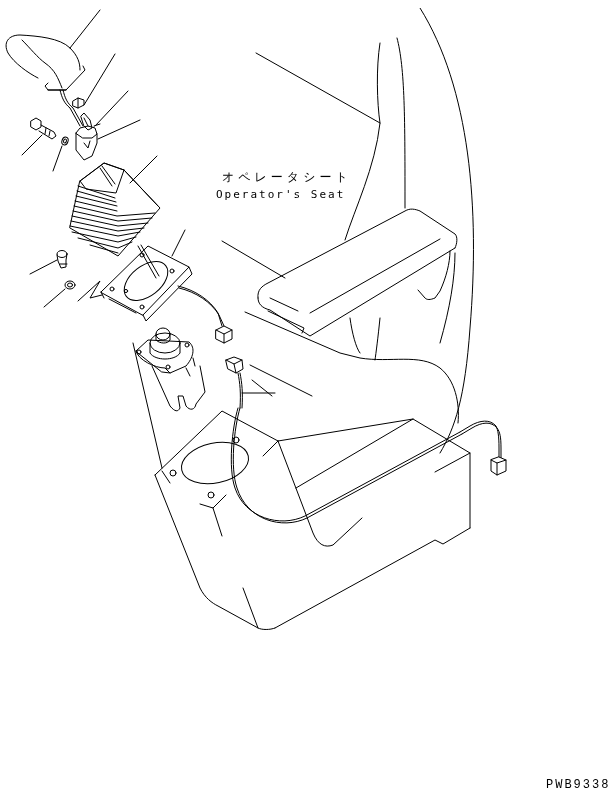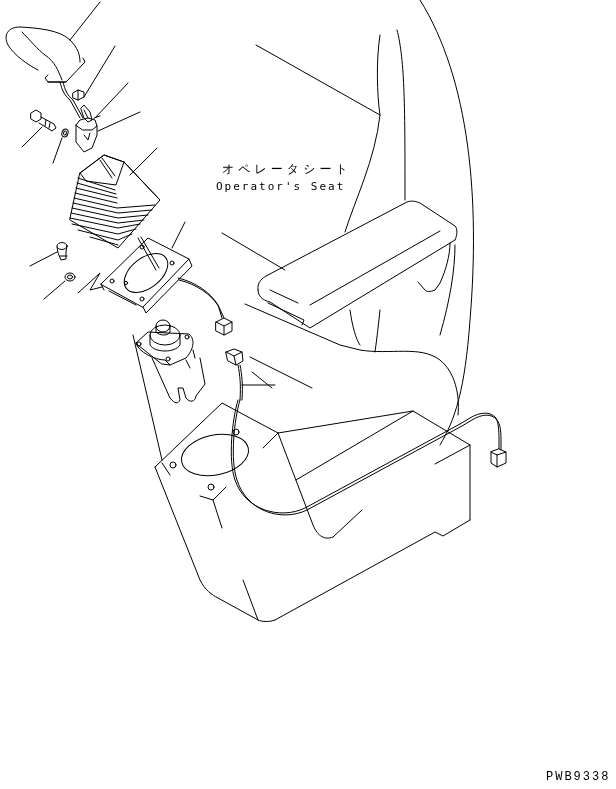--- a/index.html
+++ b/index.html
@@ -1,17 +1,17 @@
 <!DOCTYPE html>
 <html><head>
 <meta charset="utf-8">
 <style>
   html, body { margin: 0; padding: 0; background: #ffffff; }
   body { width: 616px; height: 789px; position: relative; overflow: hidden; font-family: "DejaVu Sans Mono", monospace; }
-  #canvas { position: absolute; left: 0; top: 0; width: 616px; height: 700px; }
+  #canvas { position: absolute; left: 0; top: 8px; width: 616px; height: 700px; }
   svg { position: absolute; left: 0; top: 0; }
   svg * { fill: none; stroke: #000; stroke-width: 1; stroke-linejoin: round; stroke-linecap: round; }
   svg .fill-w { fill: #fff; }
   .label { position: absolute; color: #000; font-size: 12px; letter-spacing: 3px; line-height: 13px; white-space: pre; font-family: "DejaVu Sans Mono", monospace; }
   #seat-label-jp { left: 222px; top: 163px; font-size: 12px; letter-spacing: 4px; }
   #seat-label-en { left: 216px; top: 180px; font-size: 11px; letter-spacing: 2px; }
   #drawing-id { left: 546px; top: 771px; font-size: 12px; letter-spacing: 2px; font-family: Liberation Mono, monospace; }
 </style>
 </head>
 <body>

